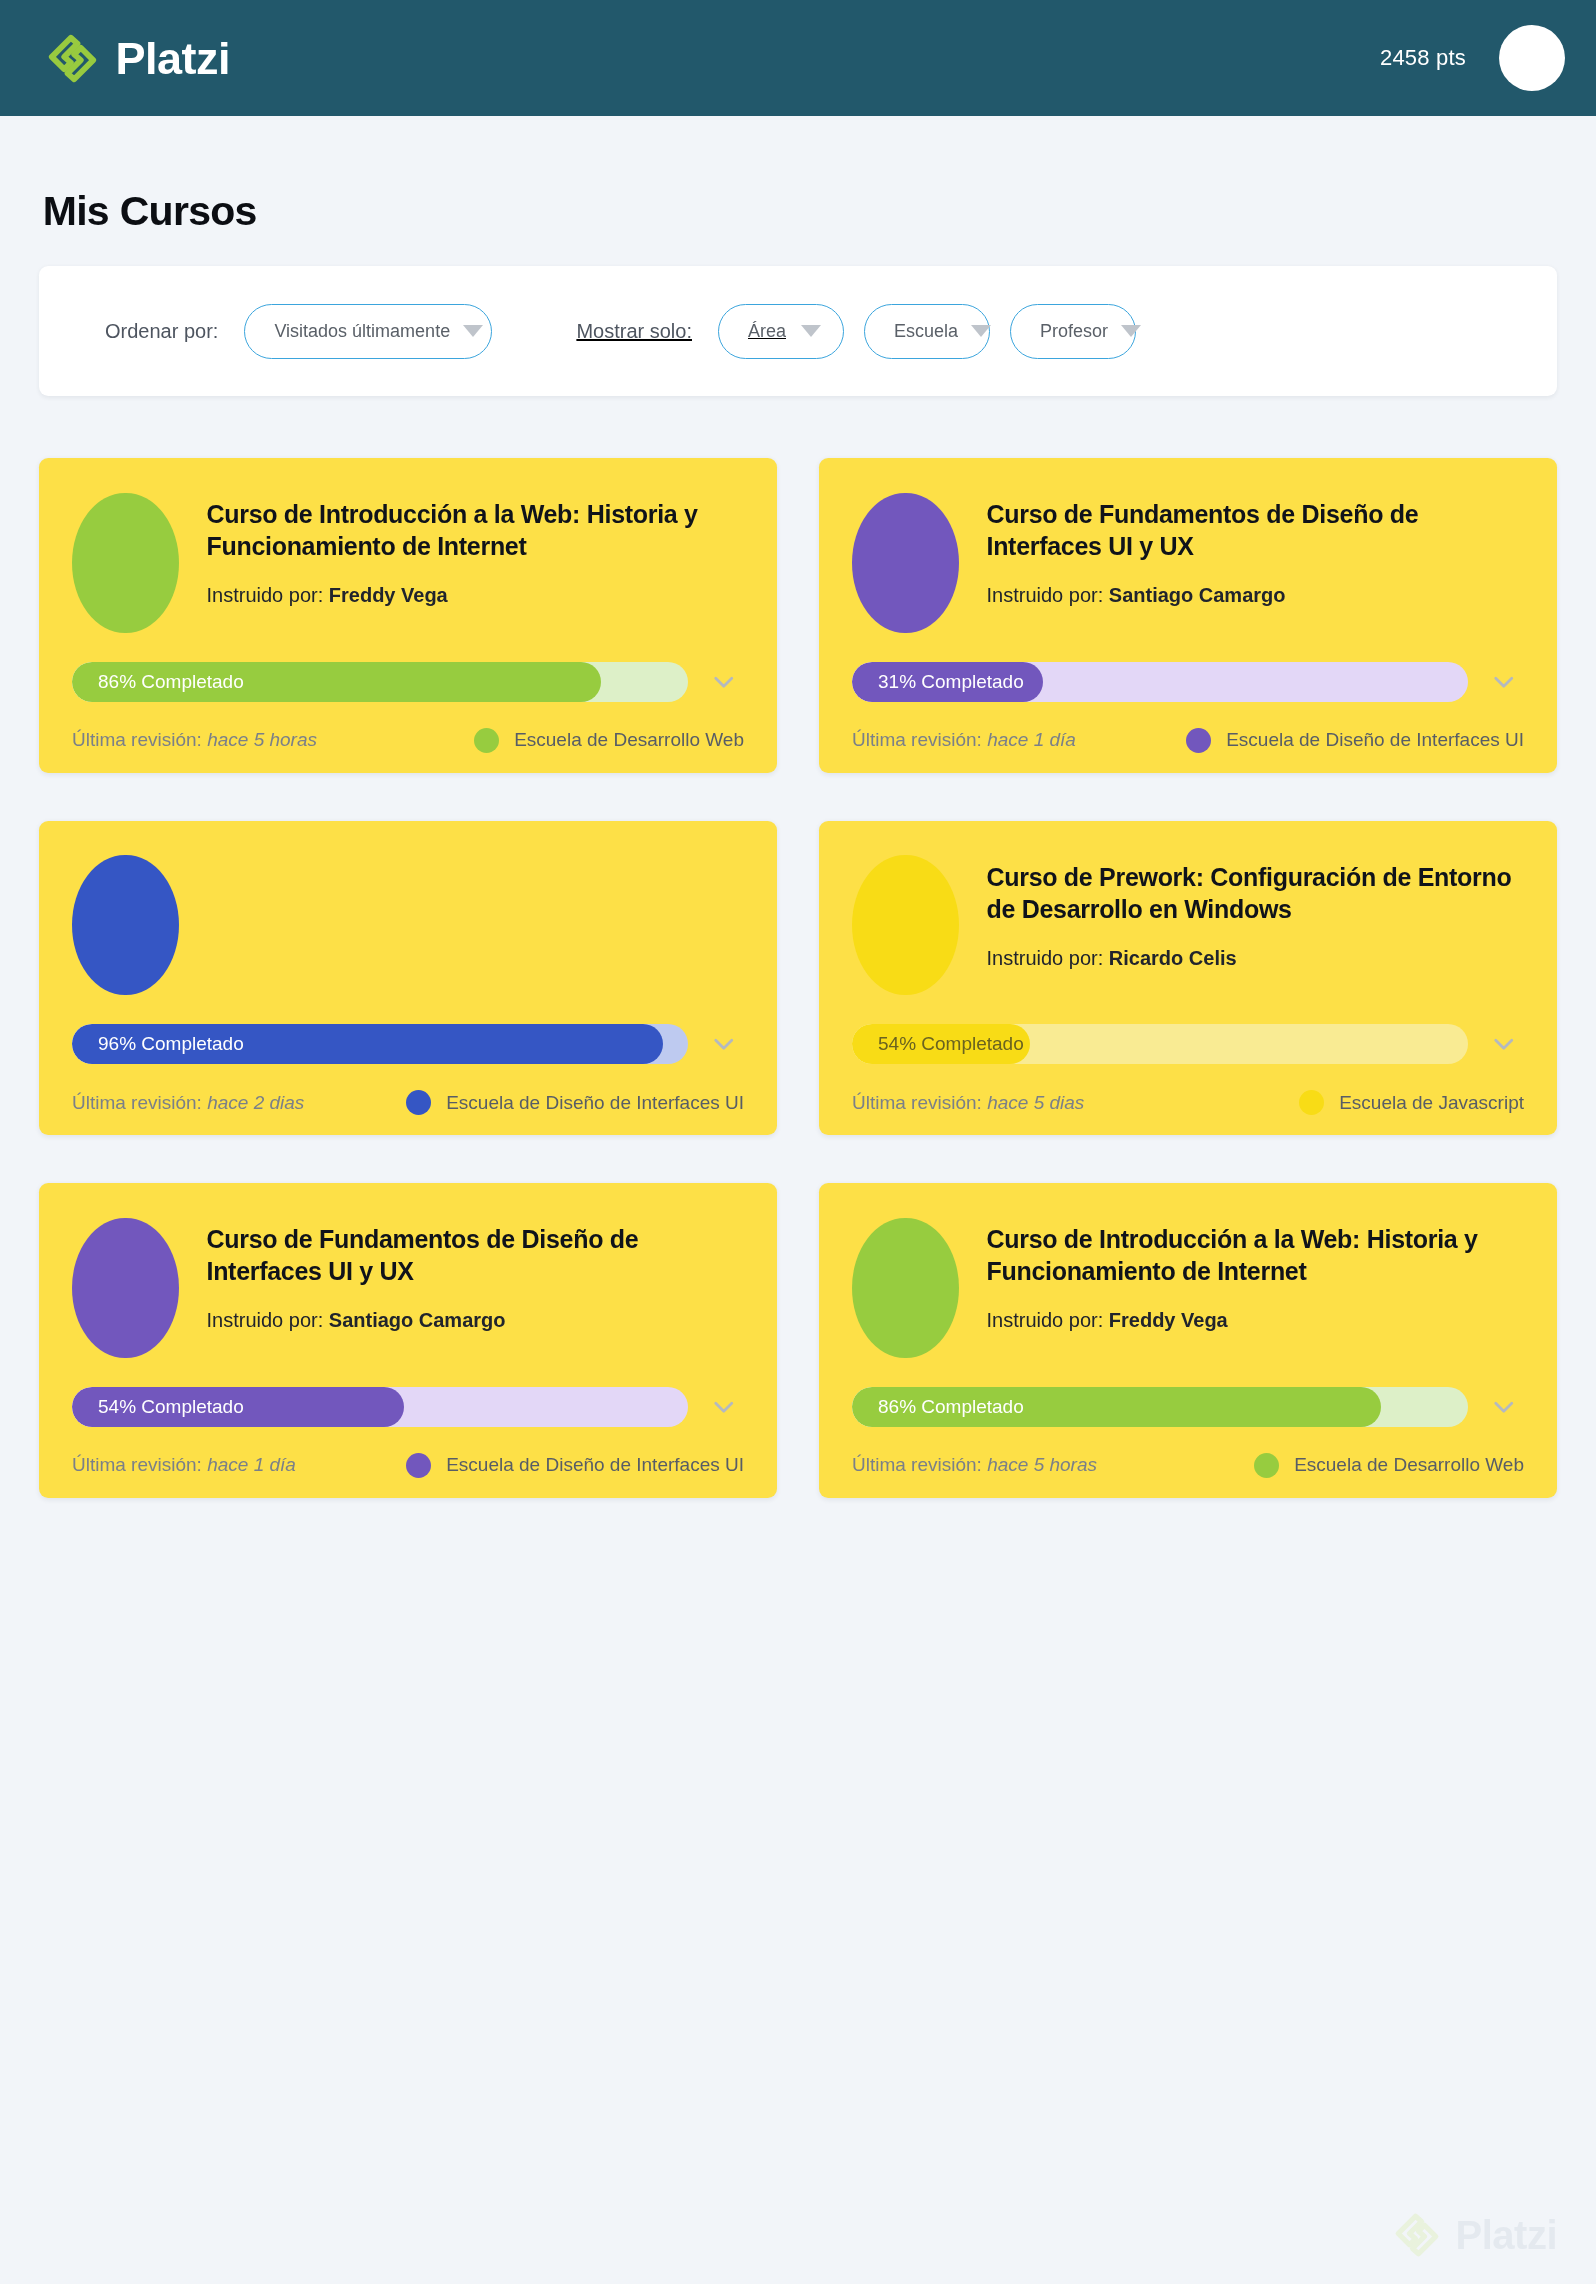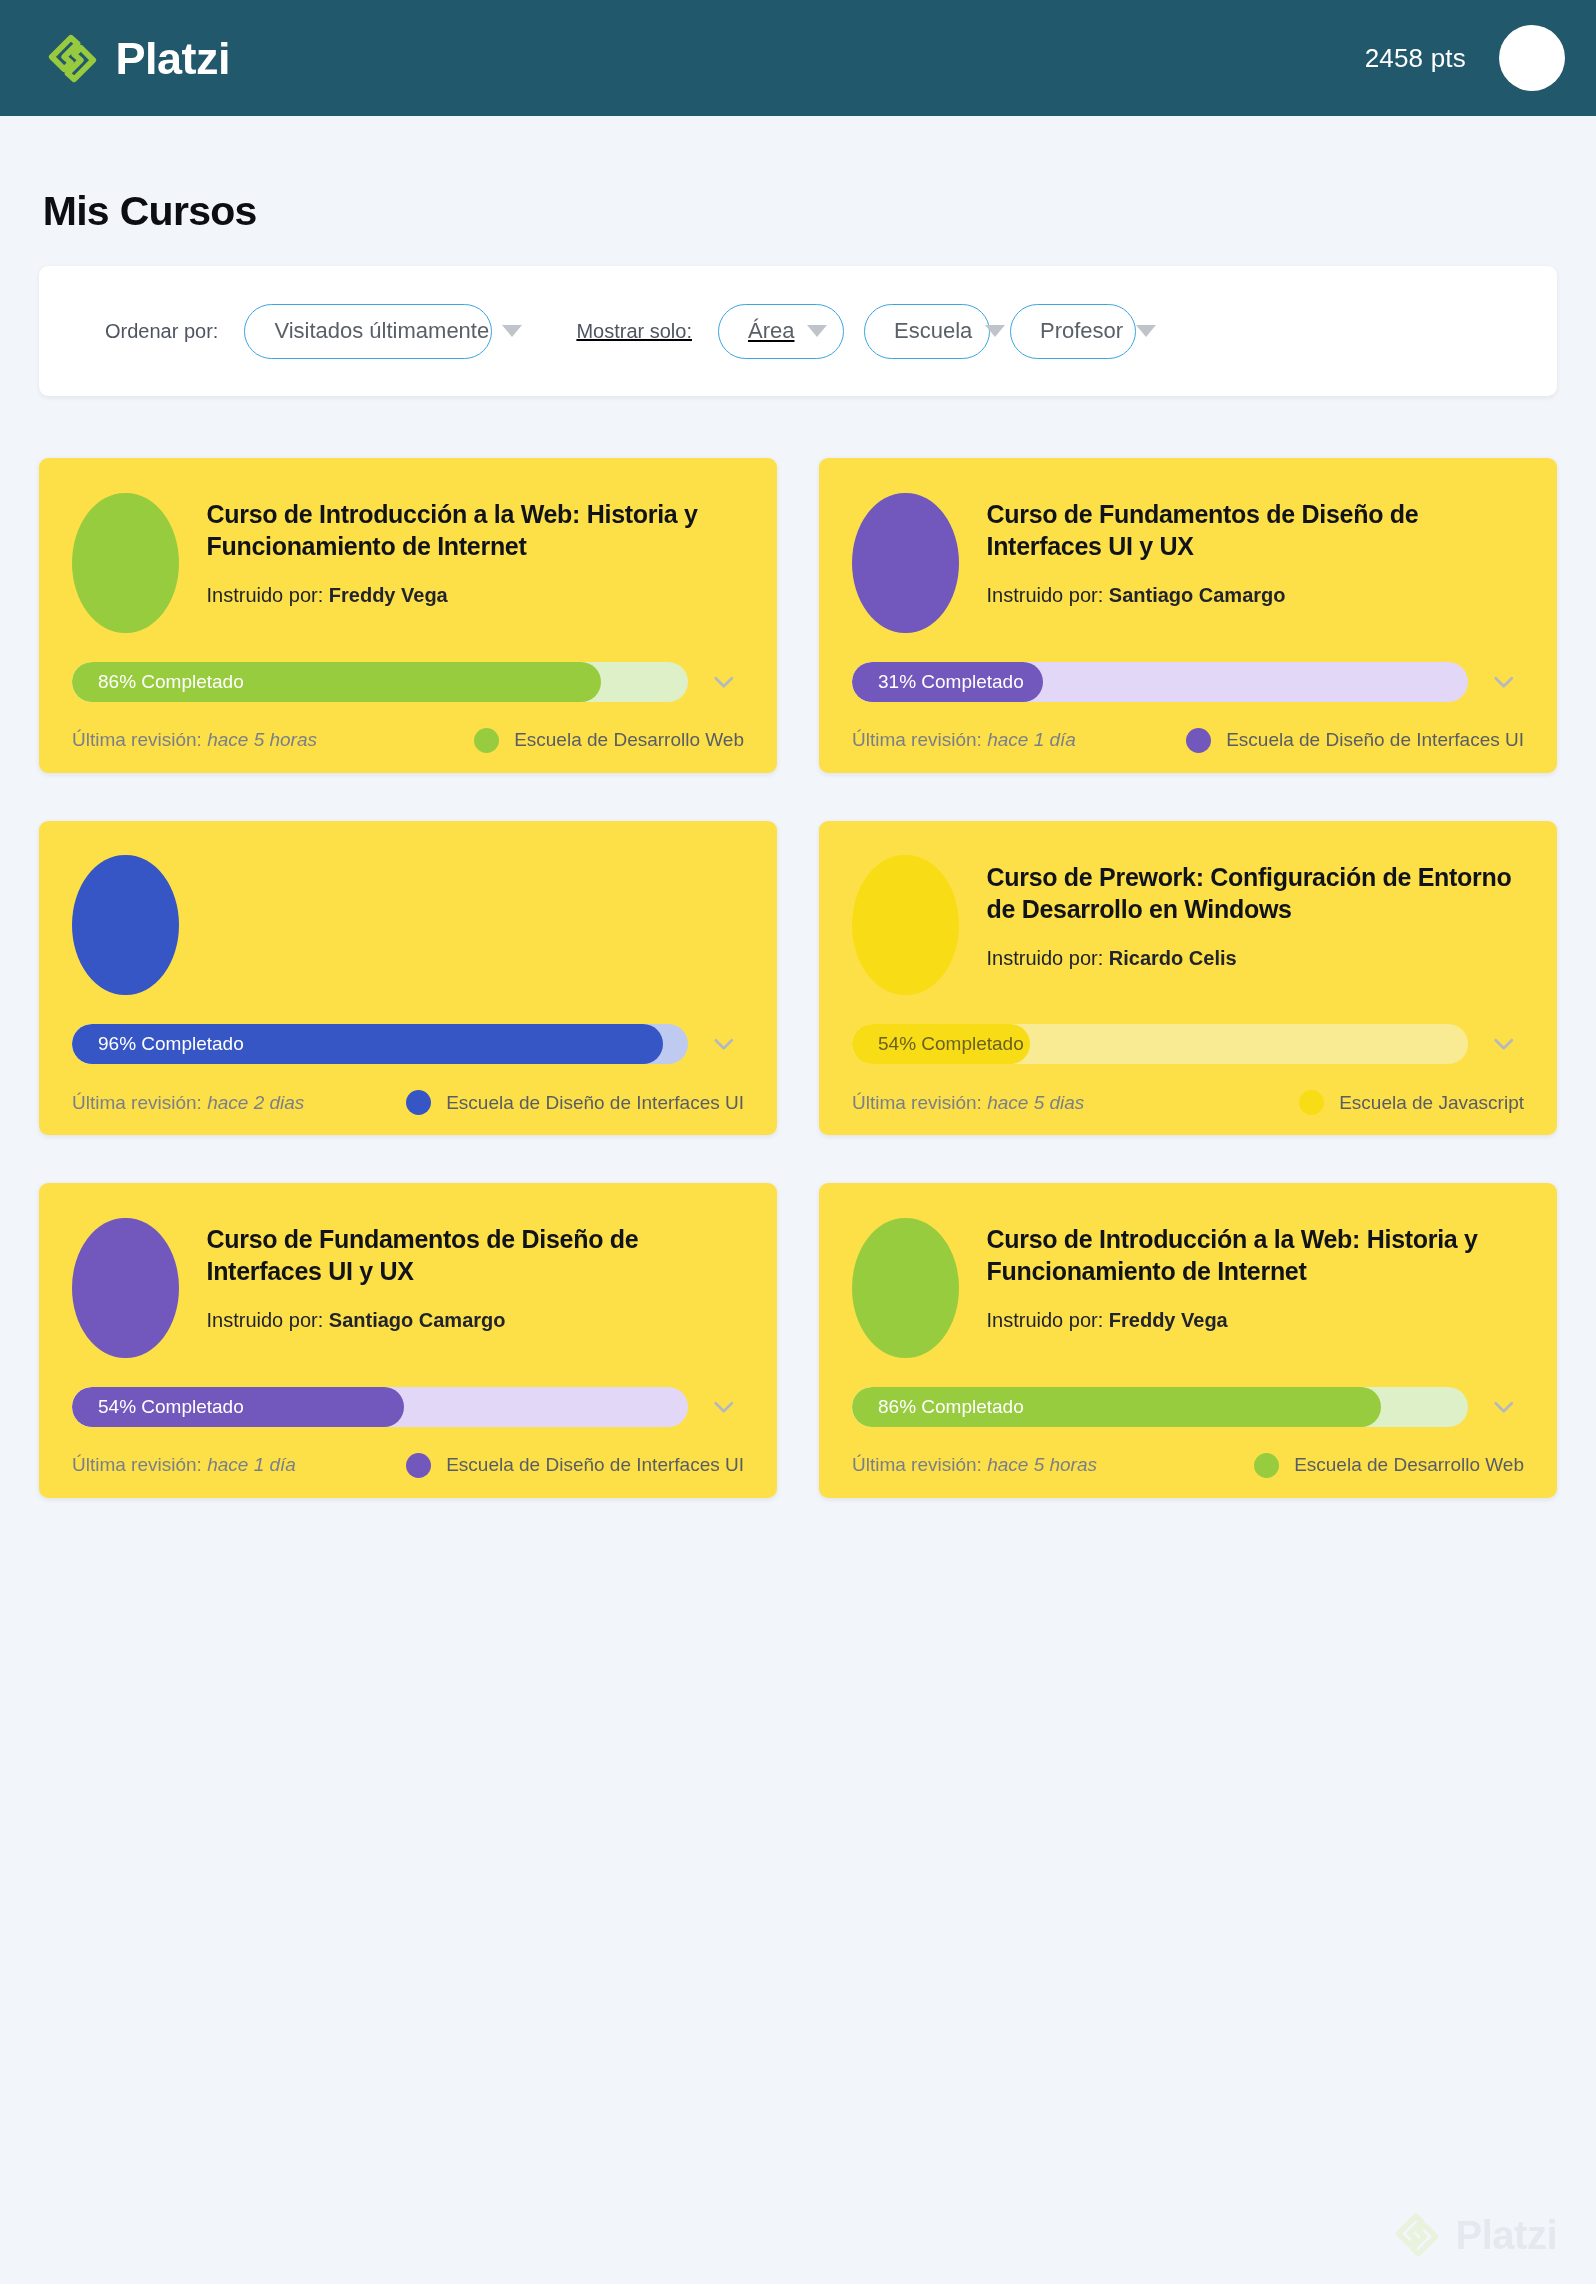--- a/index.html
+++ b/index.html
@@ -33,21 +33,21 @@
     letter-spacing: -0.5px;
     line-height: 1;
   }
   .topbar-right {
     display: flex;
     align-items: center;
     gap: 33px;
   }
   .points {
     color: #ffffff;
-    font-size: 26px;
+    font-size: 22px;
     font-weight: 400;
     letter-spacing: 0.2px;
   }
   .avatar {
     width: 66px;
     height: 66px;
     border-radius: 50%;
     background: #ffffff;
   }
 
@@ -96,21 +96,21 @@
     align-items: center;
     justify-content: space-between;
     padding: 0 22px 0 29px;
     cursor: pointer;
   }
   .select-order { width: 248px; }
   .select-area { width: 126px; }
   .select-escuela { width: 126px; }
   .select-profesor { width: 126px; }
   .select-value {
-    font-size: 22px;
+    font-size: 18px;
     color: #5a6068;
     white-space: nowrap;
   }
   .caret {
     width: 0; height: 0;
     border-left: 10px solid transparent;
     border-right: 10px solid transparent;
     border-top: 12px solid #bfc4cb;
     margin-left: 13px;
     flex: 0 0 auto;

